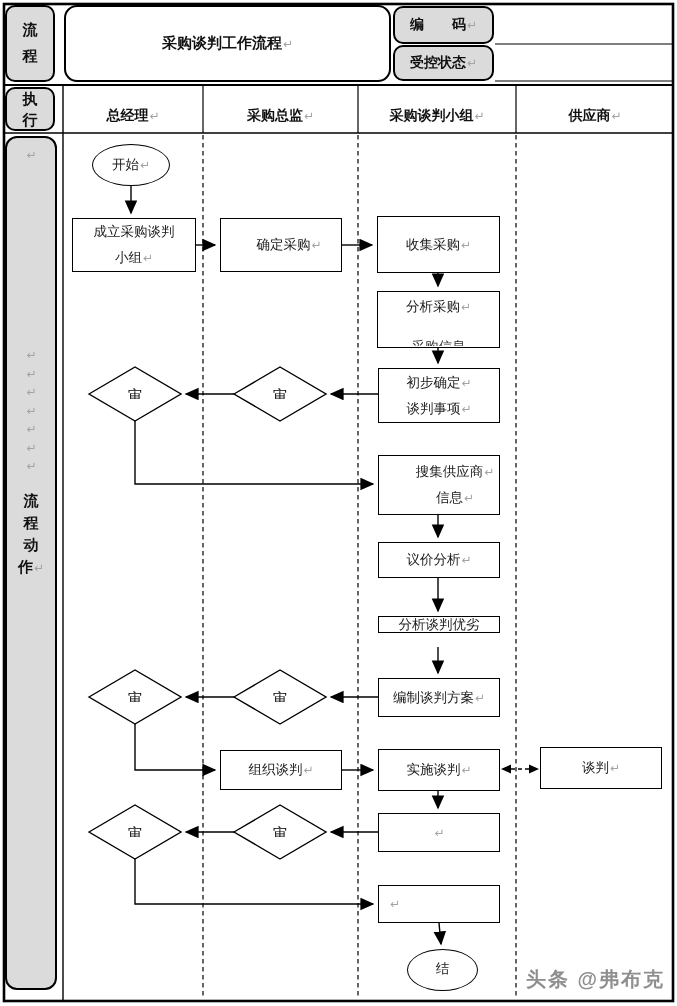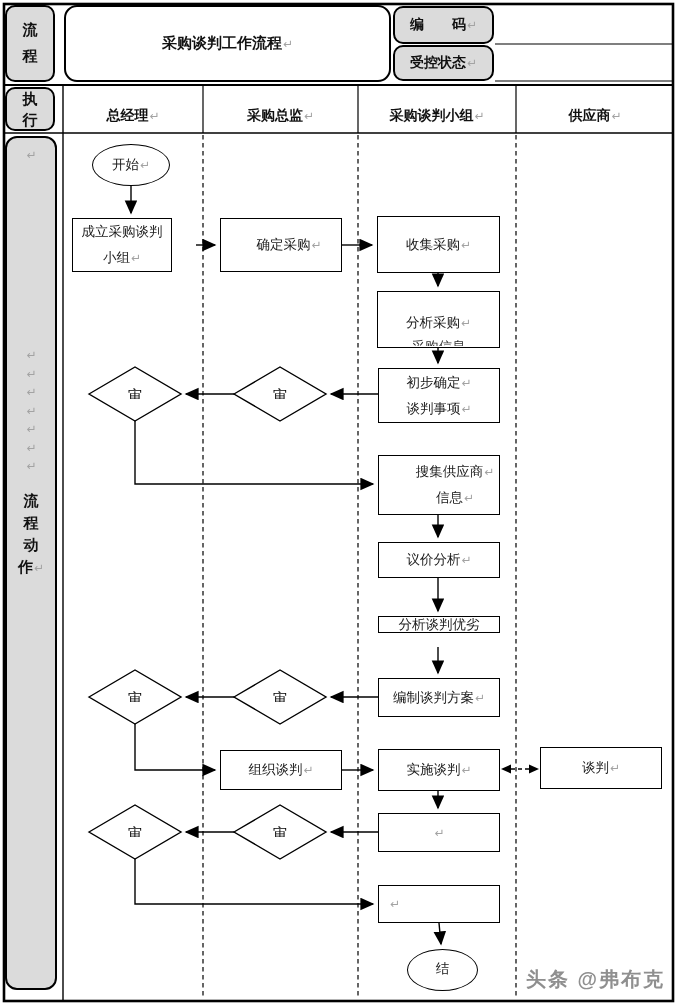--- a/index.html
+++ b/index.html
@@ -176,21 +176,21 @@
     </div>
   </div>
 
   <div class="oval" style="left:92px; top:144px; width:78px; height:42px;">
     <span class="ln">
         <span>开始</span>
         <span class="rm">↵</span>
       </span>
   </div>
 
-  <div class="box" style="left:72px; top:218px; width:100px; height:54px;">
+  <div class="box" style="left:72px; top:218px; width:124px; height:54px;">
     <span class="ln">成立采购谈判</span>
     <span class="ln">
         <span>小组</span>
         <span class="rm">↵</span>
       </span>
   </div>
 
   <div class="box" style="left:220px; top:218px; width:122px; height:54px;padding-left:16px;">
     <span class="ln">
         <span>确定采购</span>
@@ -198,21 +198,21 @@
       </span>
   </div>
 
   <div class="box" style="left:377px; top:216px; width:123px; height:57px;">
     <span class="ln">
         <span>收集采购</span>
         <span class="rm">↵</span>
       </span>
   </div>
 
-  <div class="box" style="left:377px; top:291px; width:123px; height:57px; justify-content:flex-start; padding-top:18px;">
+  <div class="box" style="left:377px; top:291px; width:123px; height:57px; justify-content:flex-start; padding-top:2px;">
     <span class="ln">
         <span>分析采购</span>
         <span class="rm">↵</span>
       </span>
     <span class="clip-line">
         <span>采购信息</span>
       </span>
   </div>
 
   <div class="box" style="left:378px; top:368px; width:122px; height:55px;">

